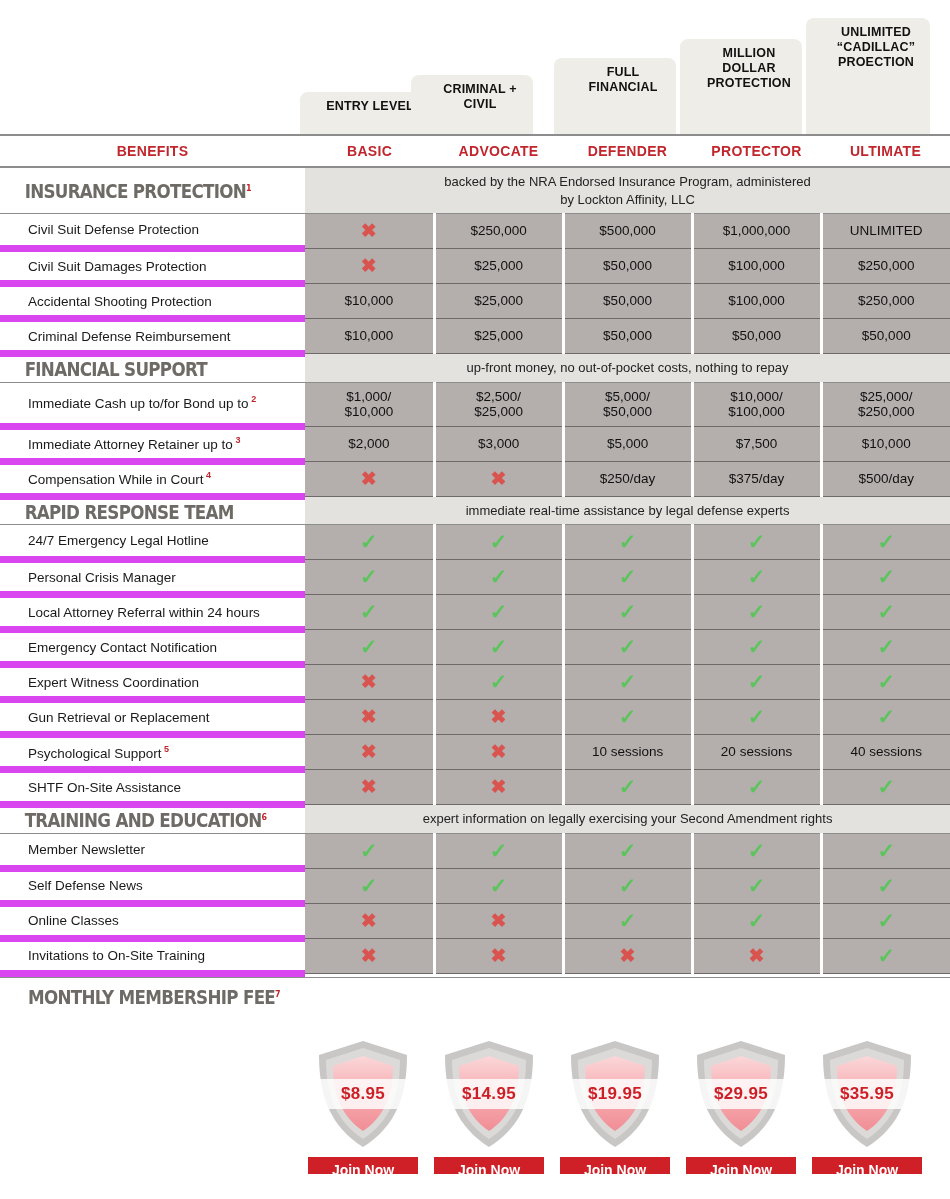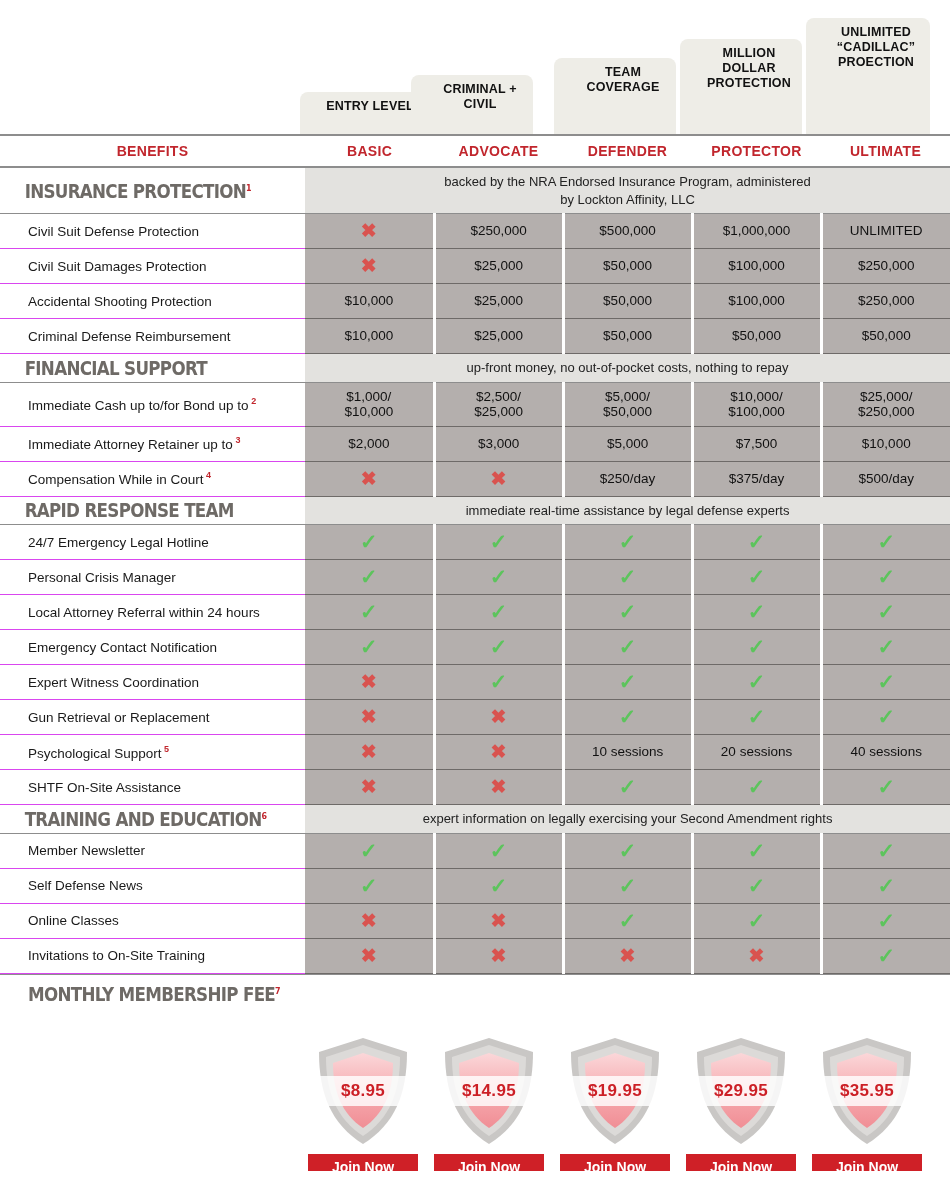--- a/index.html
+++ b/index.html
@@ -76,21 +76,21 @@
   }
   sup.fn { color: #c1262d; font-size: 9px; font-weight: bold; vertical-align: super; }
 
   
   tr.datarow { height: 35px; }
   tr.datarow td.lbl {
     background: #fff;
     padding-left: 28px;
     font-size: 13.5px;
     color: #1a1a1a;
-    border-bottom: 1px solid #d946ef;
+    border-bottom: 7px solid #d946ef;
     white-space: nowrap;
   }
   tr.datarow td.cell {
     background: #b4afad;
     text-align: center;
     font-size: 13.5px;
     color: #111;
     border-bottom: 1px solid #6e6a68;
     border-right: 3px solid #ffffff;
     line-height: 1.15;
@@ -147,21 +147,21 @@
 <div class="page">
 
   <div class="tabs">
       <div class="tab" style="left: 300px; width: 124px; height: 42px;">
         <span>ENTRY LEVEL</span>
       </div>
       <div class="tab" style="left: 411px; width: 122px; height: 59px; justify-content: flex-end;">
         <span>CRIMINAL + CIVIL</span>
       </div>
       <div class="tab" style="left: 554px; width: 122px; height: 76px;">
-        <span>TEAM COVERAGE</span>
+        <span>FULL FINANCIAL</span>
       </div>
       <div class="tab" style="left: 680px; width: 122px; height: 95px; text-align: center;">
         <span>MILLION DOLLAR PROTECTION</span>
       </div>
       <div class="tab" style="left: 806px; width: 124px; height: 116px;">
         <span>UNLIMITED “CADILLAC” PROECTION</span>
       </div>
     </div>
 
   <table class="tbl">

